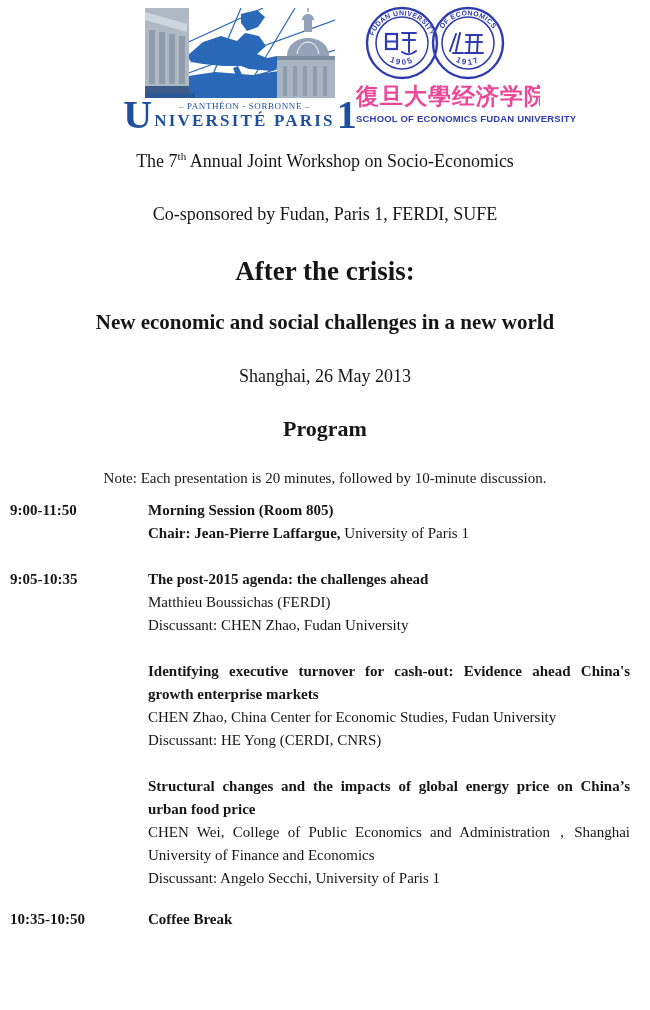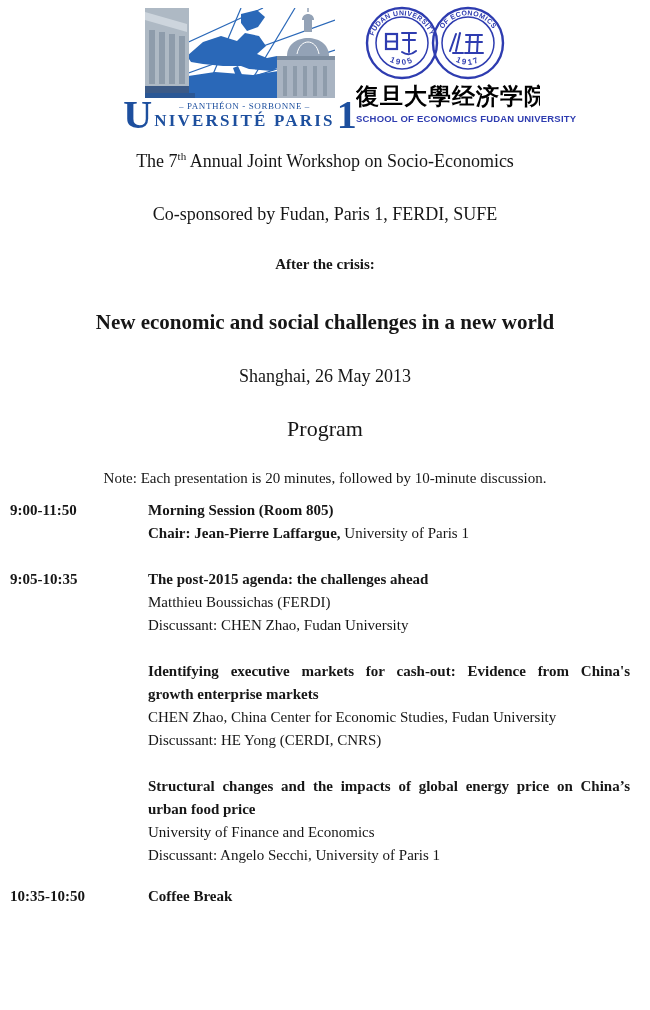--- a/index.html
+++ b/index.html
@@ -14,37 +14,37 @@
   .paris-logo svg { display:block; }
   .p1-wordmark { display:flex; align-items:flex-end; justify-content:center; height:32px; color:#1d4f9e; }
   .p1-U, .p1-one { font-weight:bold; font-size:40px; line-height:30px; }
   .p1-mid { display:flex; flex-direction:column; align-items:center; margin:0 2px; }
   .p1-tag { font-size:9px; font-weight:normal; letter-spacing:0.6px; white-space:nowrap; line-height:11px; }
   .p1-rest { font-size:17px; font-weight:bold; letter-spacing:2.2px; white-space:nowrap; line-height:18px; }
 
   .fudan-logo { position:absolute; left:356px; top:4px; width:184px; height:126px; text-align:center; }
   .fudan-logo svg { display:block; }
   .fudan-cn {
-    margin-top:1px; font-size:23px; font-weight:bold; color:#000000;
+    margin-top:1px; font-size:23px; font-weight:bold; color:#ec4899;
     letter-spacing:1px; line-height:28px; white-space:nowrap; overflow:hidden; height:30px;
   }
   .fudan-en {
     font-family:"Liberation Sans", sans-serif; font-weight:bold; font-size:9.5px;
     letter-spacing:0.2px; color:#2e3cb0; white-space:nowrap; line-height:12px;
   }
 
   
   .hline { position:absolute; left:0; right:0; text-align:center; }
   .h-workshop   { top:150px; font-size:18px; }
   .h-workshop sup { font-size:11px; }
   .h-cosponsor  { top:204px; font-size:18px; }
-  .h-title1     { top:256px; font-size:15px; font-weight:bold; }
+  .h-title1     { top:256px; font-size:27px; font-weight:bold; }
   .h-title2     { top:310px; font-size:21px; font-weight:bold; }
   .h-locdate    { top:366px; font-size:18px; }
-  .h-program    { top:416px; font-size:22px; font-weight:normal; }
+  .h-program    { top:416px; font-size:22px; font-weight:bold; }
   .h-note       { top:470px; font-size:15px; }
 
   
   .schedule { position:absolute; left:10px; top:499px; width:620px; font-size:15px; }
   .entry { display:flex; }
   .entry .time { width:138px; flex:none; font-weight:bold; line-height:23px; }
   .entry .content { width:482px; flex:none; }
   .sline { height:23px; line-height:23px; overflow:hidden; }
   .bold { font-weight:bold; }
   .stretch { text-align:justify; text-align-last:justify; }
@@ -178,29 +178,30 @@
       <div class="time">9:05-10:35</div>
       <div class="content">
 
         <div>
           <div class="sline bold">The post-2015 agenda: the challenges ahead</div>
           <div class="sline">Matthieu Boussichas (FERDI)</div>
           <div class="sline">Discussant: CHEN Zhao, Fudan University</div>
         </div>
 
         <div class="m-talk">
-          <div class="sline bold stretch">Identifying executive markets for cash-out: Evidence from China's</div>
+          <div class="sline bold stretch">Identifying executive turnover for cash-out: Evidence ahead China's</div>
           <div class="sline bold">growth enterprise markets</div>
           <div class="sline">CHEN Zhao, China Center for Economic Studies, Fudan University</div>
           <div class="sline">Discussant: HE Yong (CERDI, CNRS)</div>
         </div>
 
         <div class="m-talk">
           <div class="sline bold stretch">Structural changes and the impacts of global energy price on China’s</div>
           <div class="sline bold">urban food price</div>
+          <div class="sline stretch">CHEN Wei, College of Public Economics and Administration，Shanghai</div>
           <div class="sline">University of Finance and Economics</div>
           <div class="sline">Discussant: Angelo Secchi, University of Paris 1</div>
         </div>
 
       </div>
     </div>
 
     <div class="entry m-e3">
       <div class="time">10:35-10:50</div>
       <div class="content">

